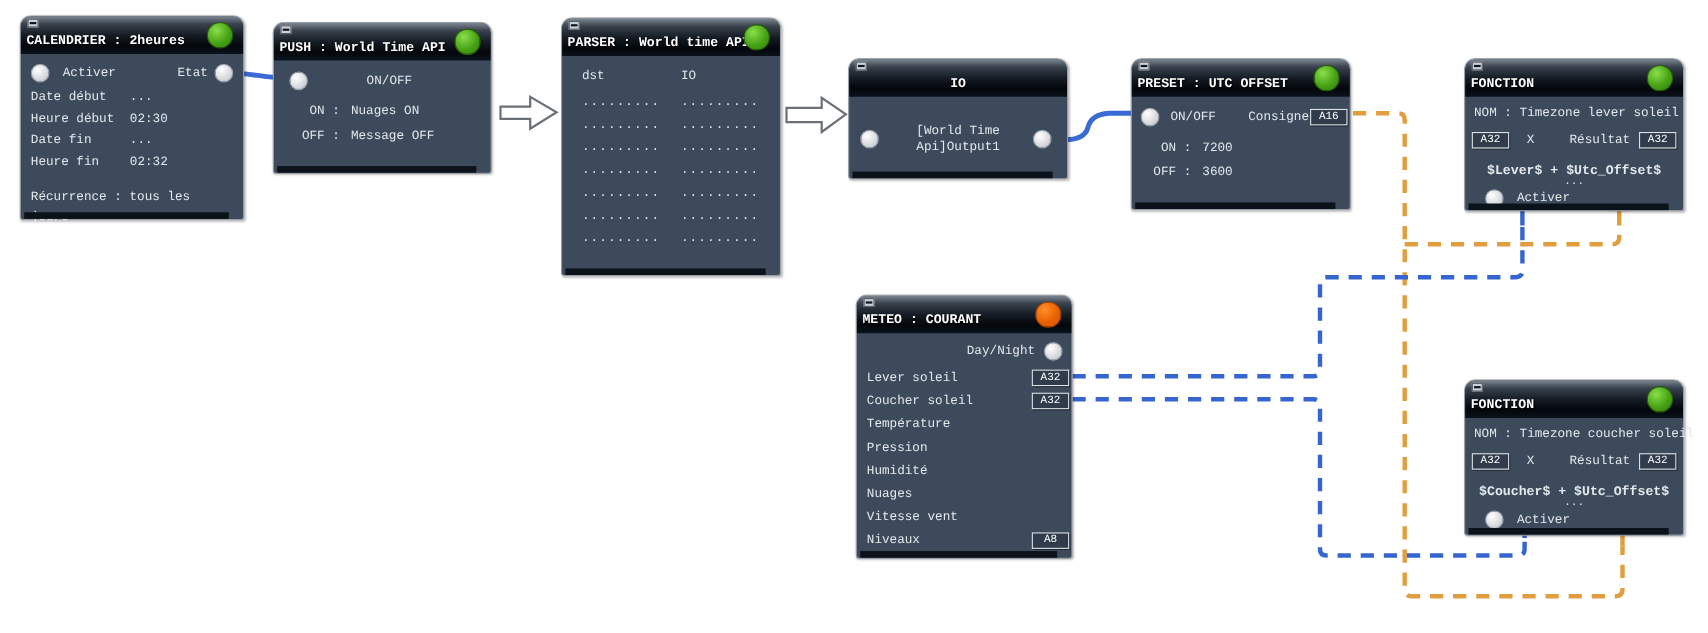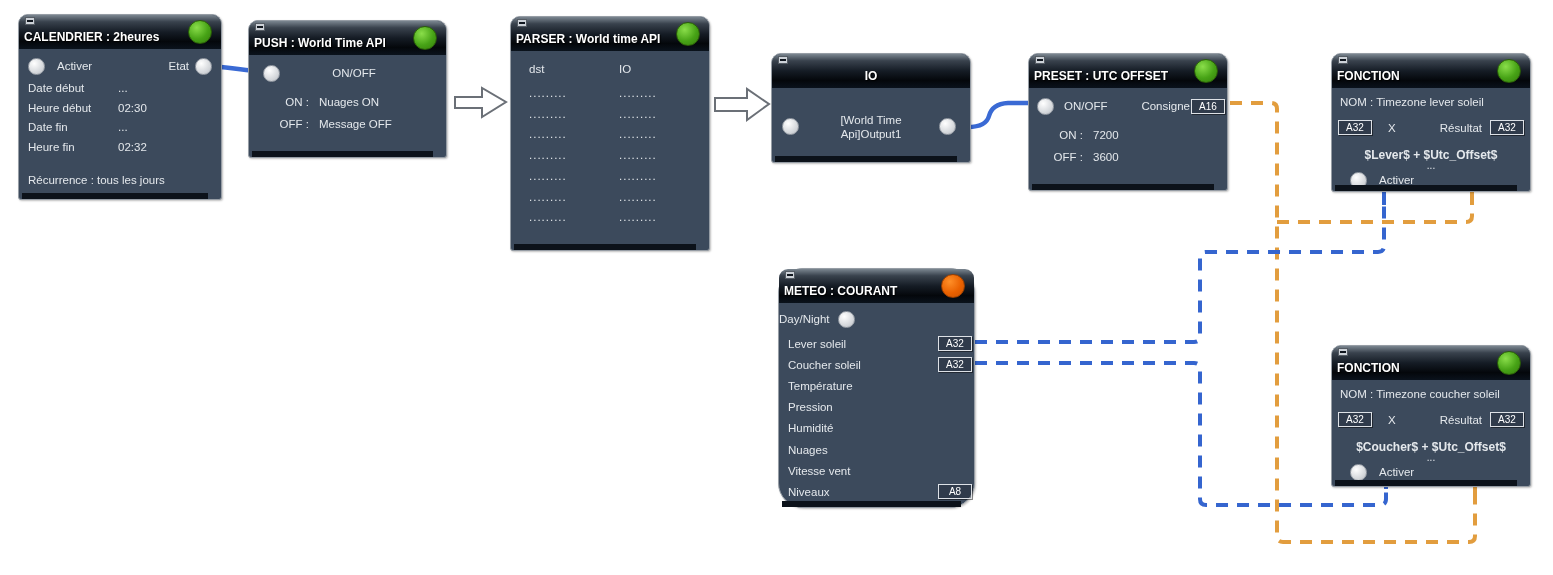--- a/index.html
+++ b/index.html
@@ -1,17 +1,17 @@
 <!DOCTYPE html>
 <html><head>
 <meta charset="utf-8">
 <style>
   html,body{margin:0;padding:0;background:#ffffff;}
   .canvas{position:relative;width:1553px;height:575px;background:#ffffff;overflow:hidden;
-          font-family:Liberation Sans, sans-serif;}
+          font-family:Liberation Mono, monospace;}
   svg.connections{position:absolute;left:0;top:0;width:1553px;height:575px;}
 
   
   .node{position:absolute;background:#3c4a5c;border:1px solid #969da5;
         border-radius:10px 10px 3px 3px;box-sizing:border-box;
         box-shadow:1px 1px 2px rgba(0,0,0,.25);}
   .node::after{content:"";position:absolute;left:3px;right:13px;bottom:0;height:6px;
         background:#0c121a;}
   .titlebar{position:relative;height:34px;border-radius:9px 9px 0 0;
         background:linear-gradient(180deg,#7b8690 0%,#39424d 20%,#151c25 50%,#04070b 78%,#0a121c 100%);}
@@ -78,21 +78,21 @@
   .fn-row{height:19px;margin-top:6px;}
   .fn-row .x{margin-left:16px;}
   .fn-row .res{margin-right:8px;}
   .fn-formula{margin-top:11px;text-align:center;font-weight:bold;font-size:12px;white-space:nowrap;}
   .fn-dots{text-align:center;line-height:7px;font-size:10px;margin-top:0;}
   .fn-activer{height:20px;margin-top:1px;}
   .fn-activer .lbl{margin-left:12px;}
 
   
   .meteo-body{padding:6px 0 0;}
-  .meteo-top{height:20px;padding-right:8px;}
+  .meteo-top{height:20px;justify-content:flex-end;padding-right:8px;}
   .meteo-top .lbl{margin-right:8px;}
   .meteo-rows{margin-top:4px;}
   .meteo-row{display:flex;align-items:center;height:21.2px;padding:0 2px 0 9px;}
 
   
   .c-blue-solid{stroke:#3a6ad4;stroke-width:4.5;fill:none;stroke-linecap:round;}
   .c-blue-dash{stroke:#3565cf;stroke-width:4;fill:none;stroke-dasharray:12 9;}
   .c-blue-stem{stroke:#3565cf;stroke-width:4;fill:none;}
   .c-orange-dash{stroke:#e29d3e;stroke-width:4;fill:none;stroke-dasharray:12 9;}
   .c-orange-stem{stroke:#e29d3e;stroke-width:4;fill:none;}
@@ -282,21 +282,21 @@
       </div>
       <div class="fn-formula">$Lever$ + $Utc_Offset$</div>
       <div class="fn-dots">...</div>
       <div class="row fn-activer">
         <span class="port" style="margin-left:12px;"></span>
         <span class="lbl">Activer</span>
       </div>
     </div>
   </div>
 
-  <div class="node" style="left:778px;top:268px;width:197px;height:240px;border-radius:25px;">
+  <div class="node" style="left:778px;top:268px;width:197px;height:240px;">
     <div class="titlebar">
       <div class="minbox"></div>
       <span class="title">METEO : COURANT</span>
       <span class="led orange"></span>
     </div>
     <div class="body meteo-body">
       <div class="row meteo-top">
         <span class="lbl">Day/Night</span>
         <span class="port"></span>
       </div>

